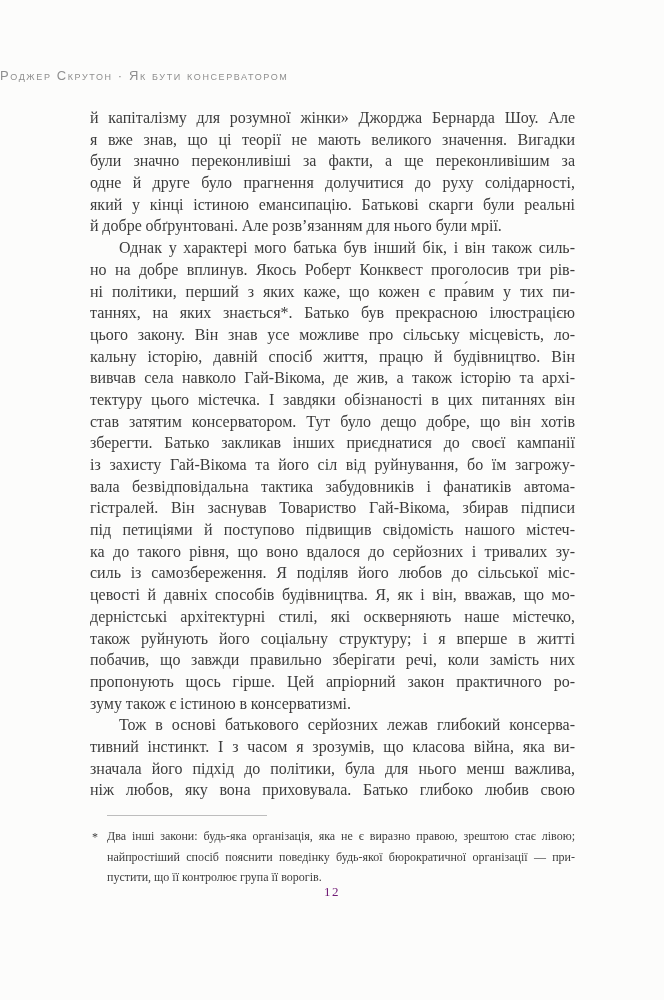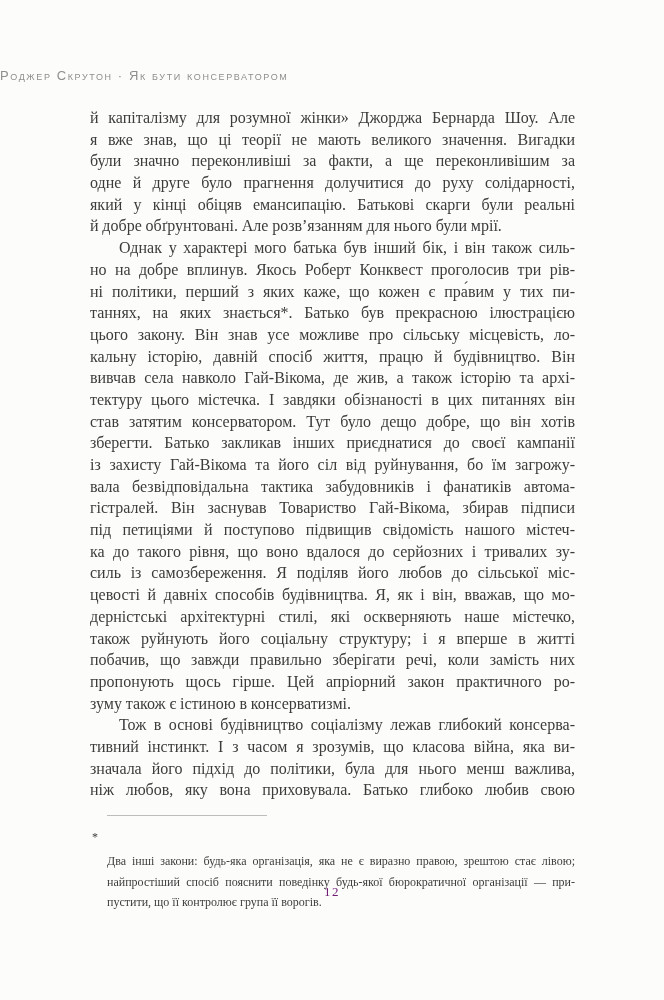--- a/index.html
+++ b/index.html
@@ -58,21 +58,21 @@
     font-size: 12px;
     line-height: 20.5px;
     color: #3d3d3d;
   }
   .fn-marker {
     position: absolute;
     left: 2px;
     top: 1px;
     font-size: 12px;
   }
-  .fn-lines { margin-left: 17px; margin-top: 25px; }
+  .fn-lines { margin-left: 17px; }
   .fn-line {
     height: 20.5px;
     overflow: hidden;
     text-align: justify;
     text-align-last: justify;
   }
   .fn-line.pend { text-align-last: left; }
   .page-number {
     position: absolute;
     top: 884px;
@@ -89,21 +89,21 @@
 
 <div class="page">
 
   <div class="running-header">Роджер Скрутон · Як бути консерватором</div>
 
   <div class="body-text">
       <div class="bline">й капіталізму для розумної жінки» Джорджа Бернарда Шоу. Але</div>
       <div class="bline">я вже знав, що ці теорії не мають великого значення. Вигадки</div>
       <div class="bline">були значно переконливіші за факти, а ще переконливішим за</div>
       <div class="bline">одне й друге було прагнення долучитися до руху солідарності,</div>
-      <div class="bline">який у кінці обіцяв емансипацію. Батькові скарги були реальні</div>
+      <div class="bline">який у кінці істиною емансипацію. Батькові скарги були реальні</div>
       <div class="bline pend">й добре обґрунтовані. Але розв’язанням для нього були мрії.</div>
       <div class="bline indent">Однак у характері мого батька був інший бік, і він також силь-</div>
       <div class="bline">но на добре вплинув. Якось Роберт Конквест проголосив три рів-</div>
       <div class="bline">ні політики, перший з яких каже, що кожен є пра́вим у тих пи-</div>
       <div class="bline">таннях, на яких знається*. Батько був прекрасною ілюстрацією</div>
       <div class="bline">цього закону. Він знав усе можливе про сільську місцевість, ло-</div>
       <div class="bline">кальну історію, давній спосіб життя, працю й будівництво. Він</div>
       <div class="bline">вивчав села навколо Гай-Вікома, де жив, а також історію та архі-</div>
       <div class="bline">тектуру цього містечка. І завдяки обізнаності в цих питаннях він</div>
       <div class="bline">став затятим консерватором. Тут було дещо добре, що він хотів</div>
@@ -113,21 +113,21 @@
       <div class="bline">гістралей. Він заснував Товариство Гай-Вікома, збирав підписи</div>
       <div class="bline">під петиціями й поступово підвищив свідомість нашого містеч-</div>
       <div class="bline">ка до такого рівня, що воно вдалося до серйозних і тривалих зу-</div>
       <div class="bline">силь із самозбереження. Я поділяв його любов до сільської міс-</div>
       <div class="bline">цевості й давніх способів будівництва. Я, як і він, вважав, що мо-</div>
       <div class="bline">дерністські архітектурні стилі, які оскверняють наше містечко,</div>
       <div class="bline">також руйнують його соціальну структуру; і я вперше в житті</div>
       <div class="bline">побачив, що завжди правильно зберігати речі, коли замість них</div>
       <div class="bline">пропонують щось гірше. Цей апріорний закон практичного ро-</div>
       <div class="bline pend">зуму також є істиною в консерватизмі.</div>
-      <div class="bline indent">Тож в основі будівництво соціалізму лежав глибокий консерва-</div>
+      <div class="bline indent">Тож в основі батькового серйозних лежав глибокий консерва-</div>
       <div class="bline">тивний інстинкт. І з часом я зрозумів, що класова війна, яка ви-</div>
       <div class="bline">значала його підхід до політики, була для нього менш важлива,</div>
       <div class="bline">ніж любов, яку вона приховувала. Батько глибоко любив свою</div>
     </div>
 
   <div class="fn-rule"></div>
 
   <div class="footnote">
     <span class="fn-marker">*</span>
     <div class="fn-lines">

